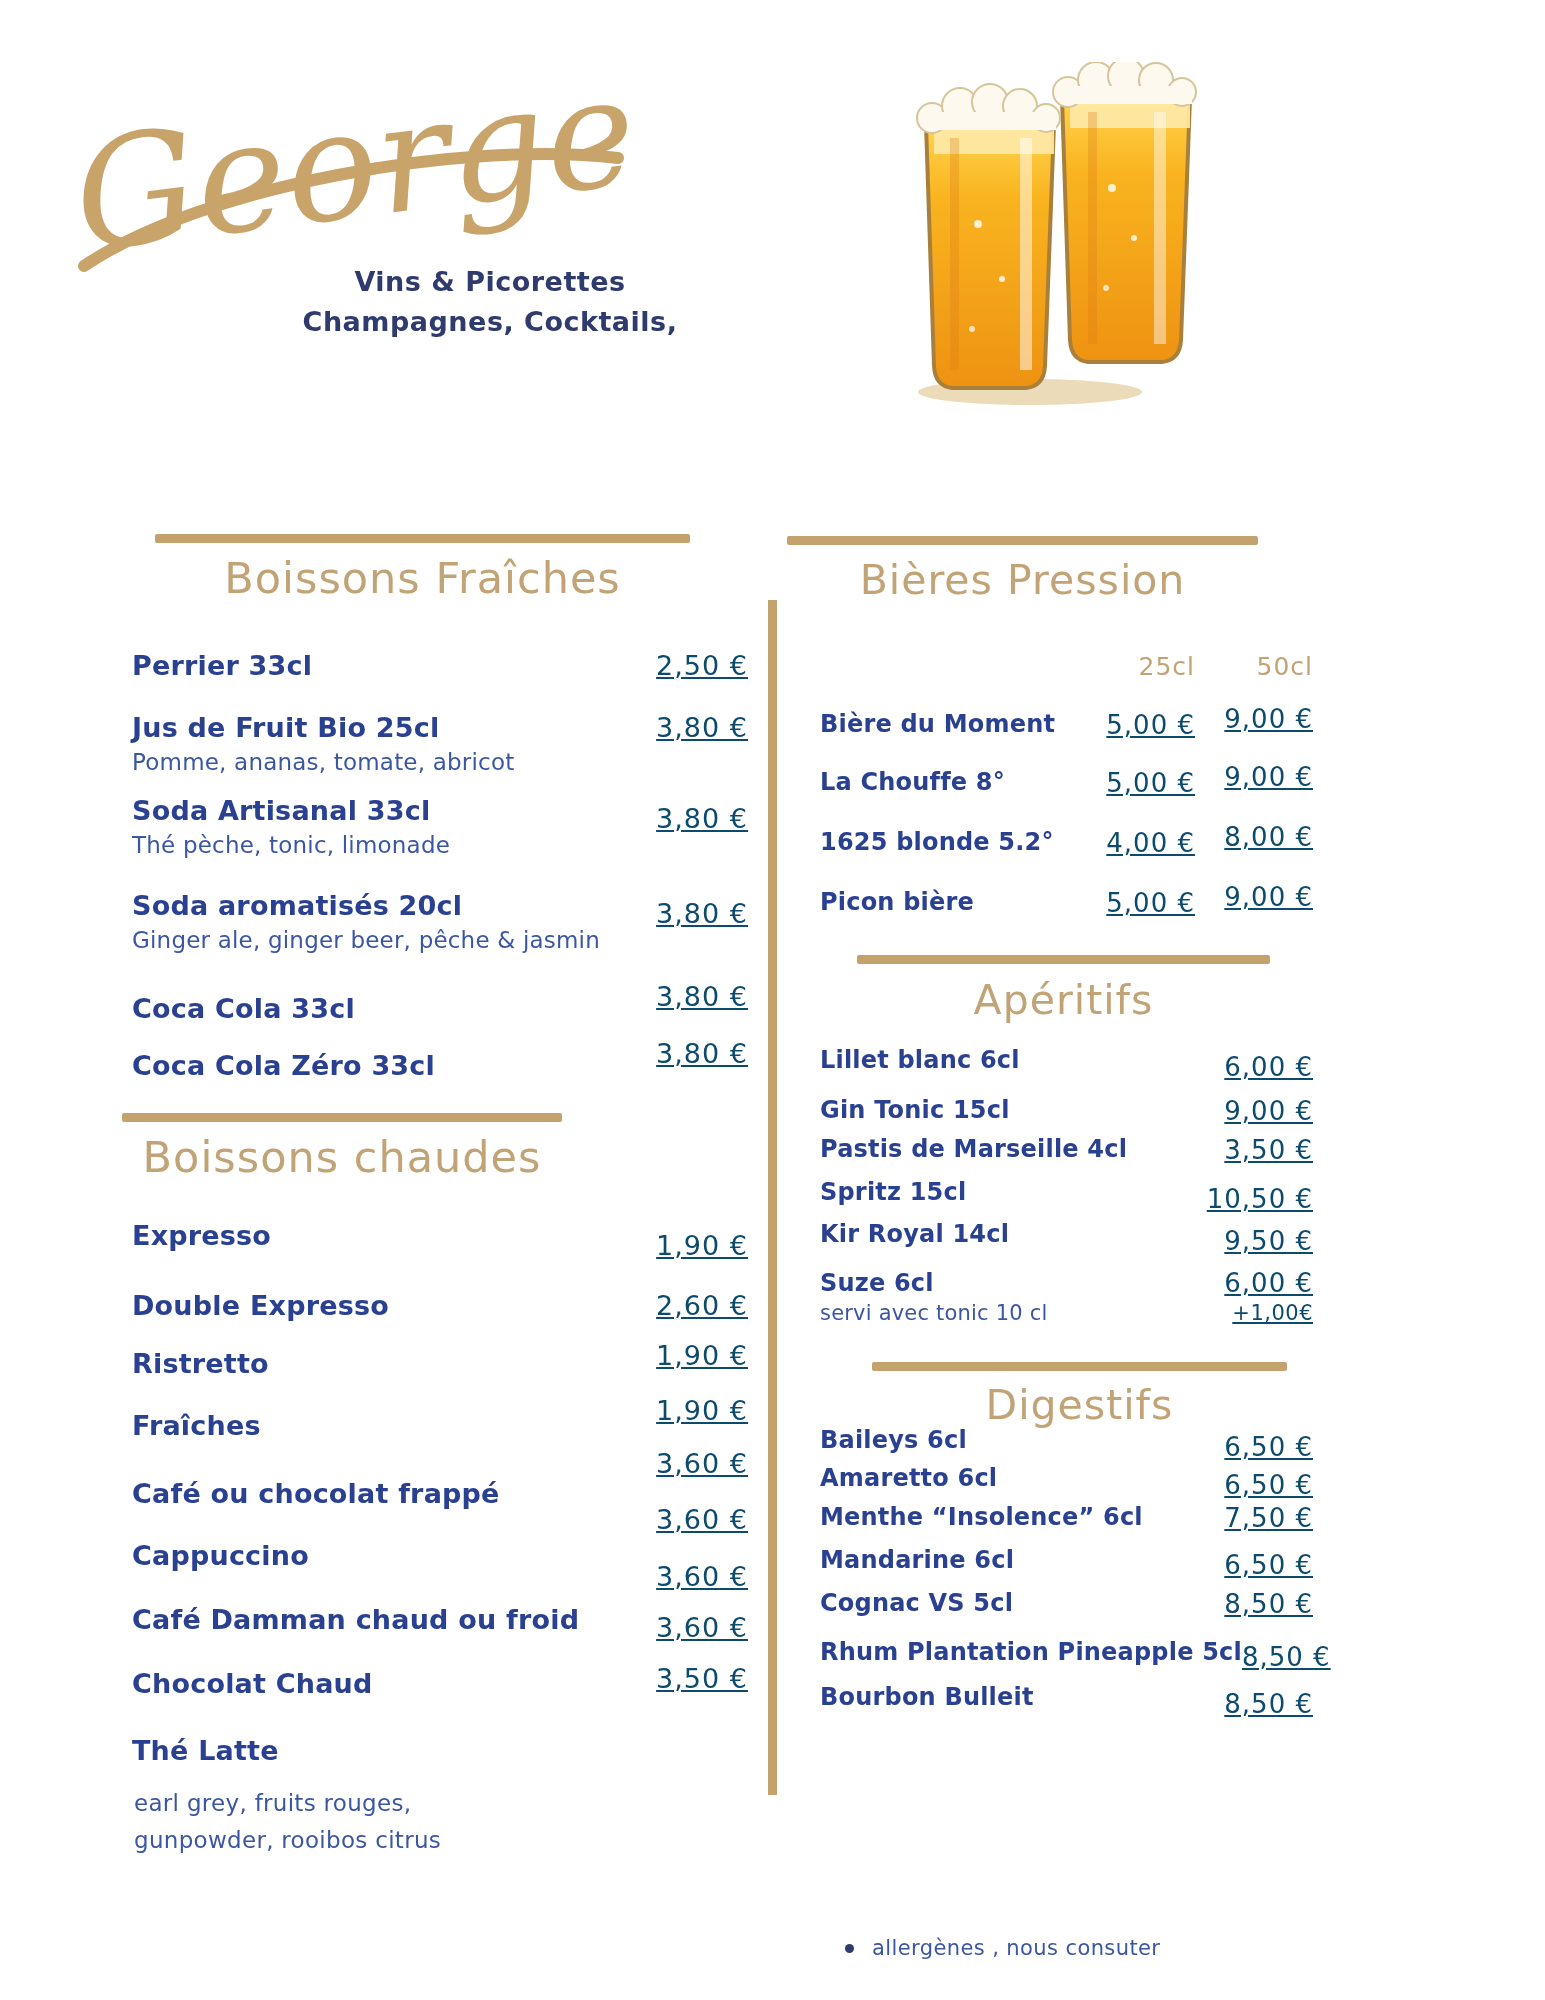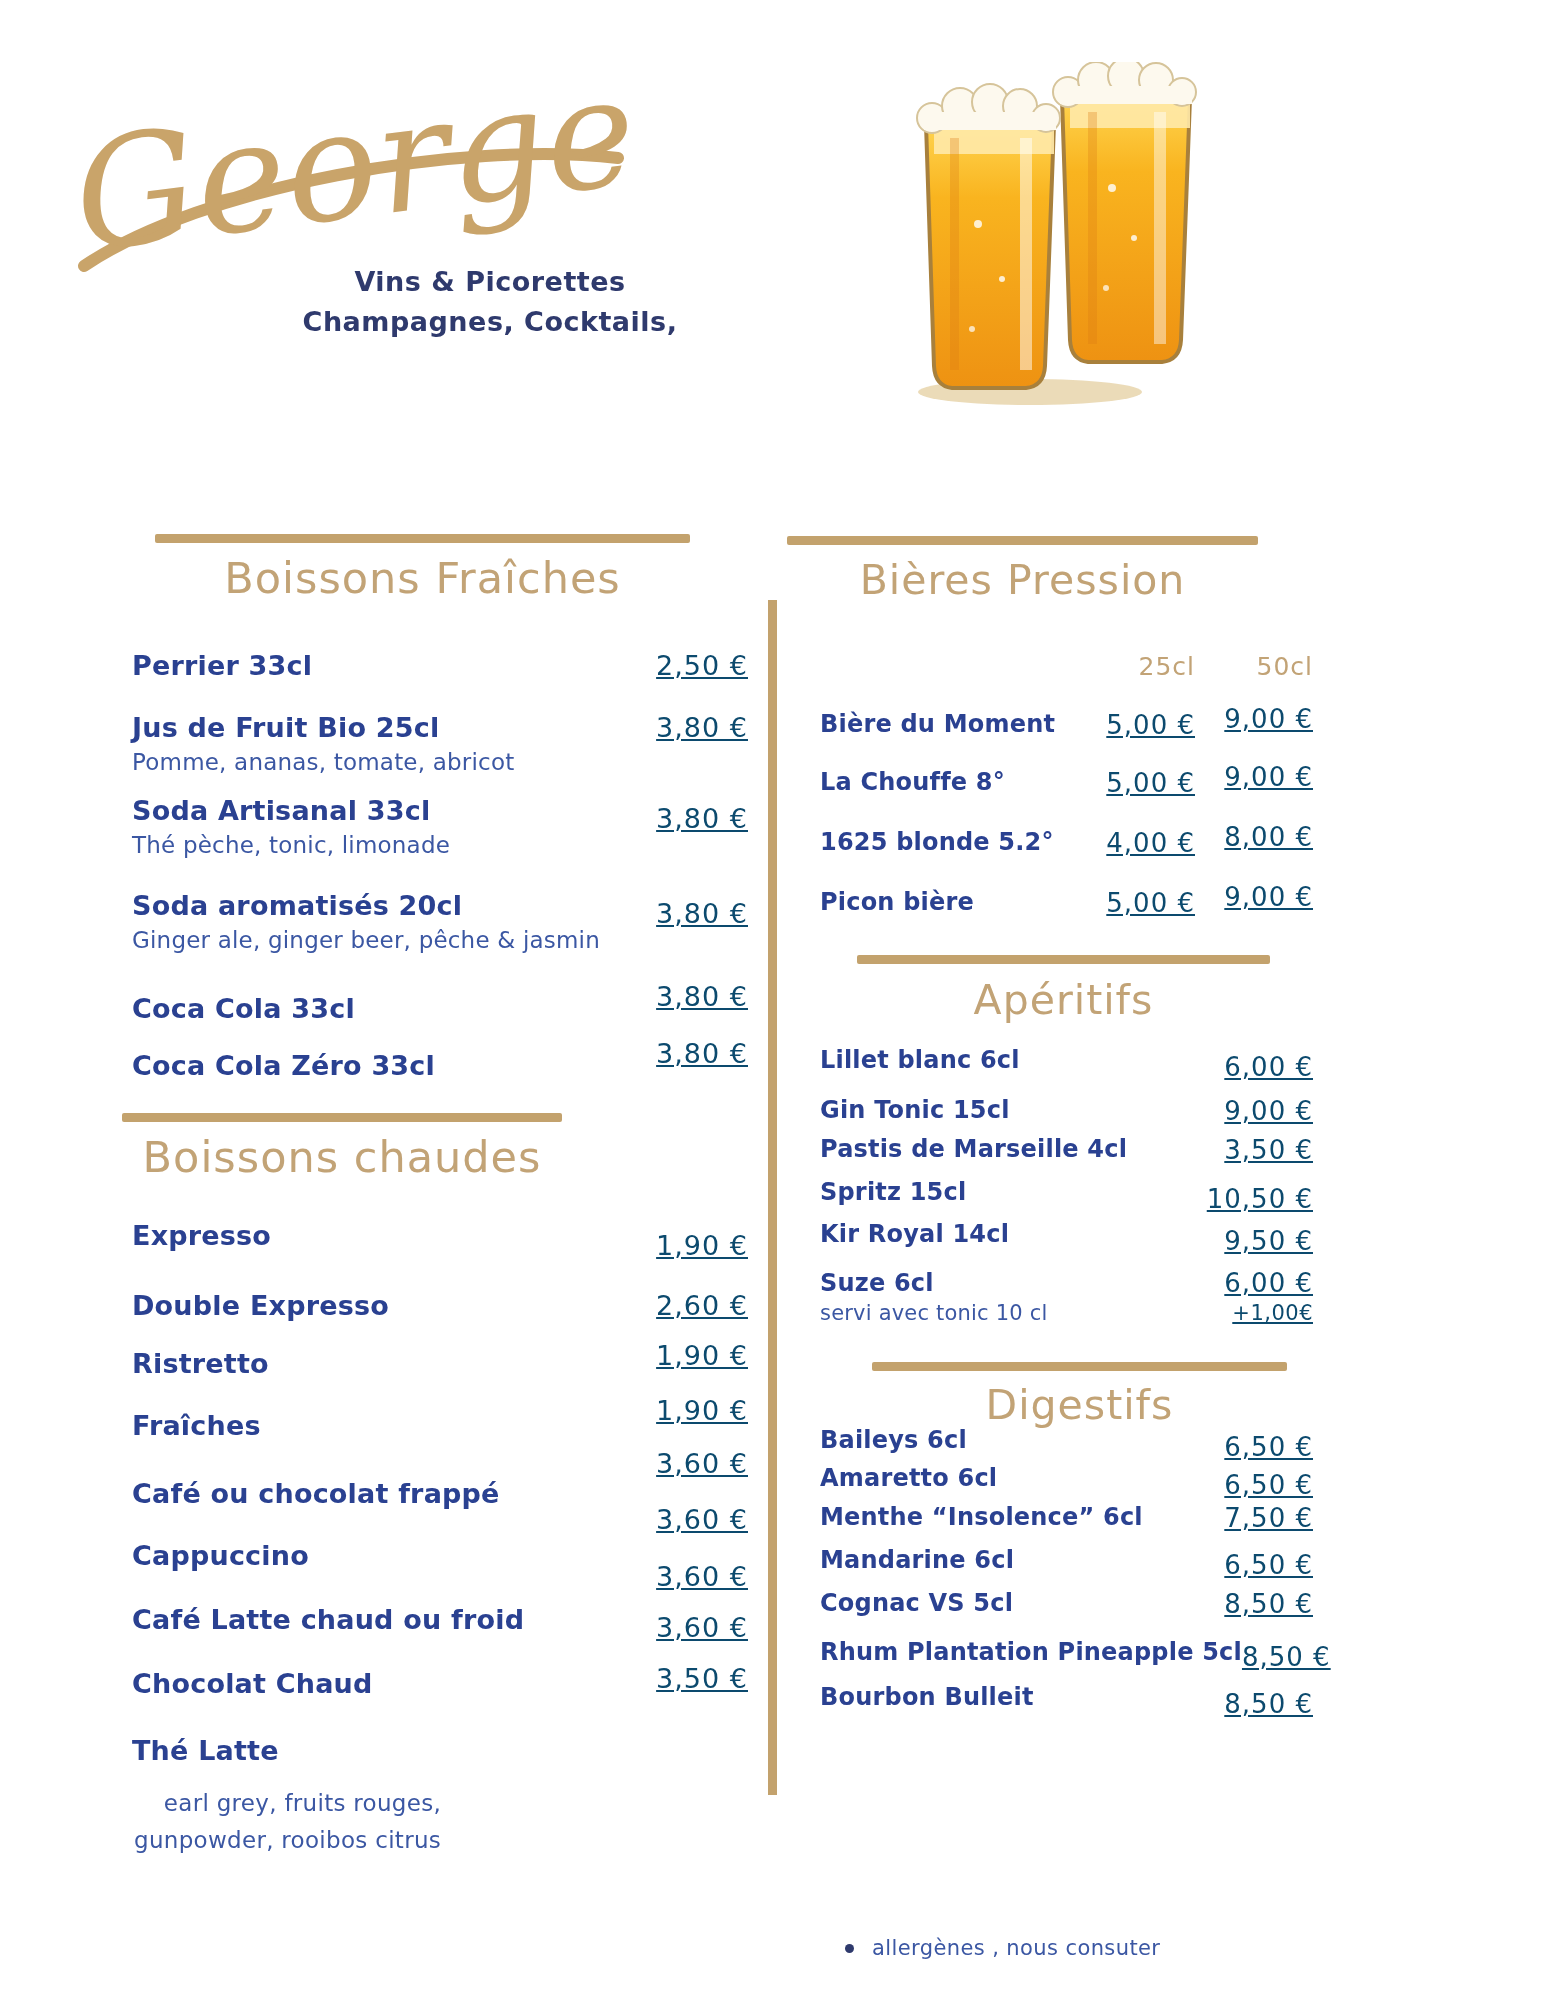--- a/index.html
+++ b/index.html
@@ -29,21 +29,21 @@
   
   .bp{width:118px;text-align:right;}
   .bname{flex:1;}
   .sizehdr{position:absolute;display:flex;justify-content:space-between;color:#c2a376;font-size:25px;}
   .sizehdr .bp{letter-spacing:1px;}
   
   .tagline{
     position:absolute;left:275px;top:262px;width:430px;text-align:center;
     color:#2f3a6d;font-size:27px;font-weight:bold;line-height:40px;letter-spacing:.5px;
   }
-  .footnote{position:absolute;color:#3b57a3;font-size:23px;line-height:37px;letter-spacing:.3px;text-align:right;}
+  .footnote{position:absolute;color:#3b57a3;font-size:23px;line-height:37px;letter-spacing:.3px;}
   .footer{position:absolute;left:845px;top:1936px;display:flex;align-items:center;color:#3b57a3;font-size:21px;letter-spacing:.4px;}
   .bullet{width:9px;height:9px;border-radius:50%;background:#2f3a6d;margin-right:18px;}
 </style>
 </head>
 <body>
 
 <div class="canvas">
 
   <svg style="position:absolute;left:62px;top:28px;" width="575" height="280" viewBox="0 0 575 280">
     <path d="M22 238 C140 158, 400 112, 556 130" stroke="#c9a46a" stroke-width="12" fill="none" stroke-linecap="round"></path>
@@ -184,21 +184,21 @@
     <div class="iprice" style="margin-top:-30px;">3,60 €</div>
   </div>
   <div class="row" style="left:132px;top:1540px;width:616px;">
     <div>
         <div class="iname">Cappuccino</div>
       </div>
     <div class="iprice" style="margin-top:-36px;">3,60 €</div>
   </div>
   <div class="row" style="left:132px;top:1604px;width:616px;">
     <div>
-        <div class="iname">Café Latte chaud ou froid</div>
+        <div class="iname">Café Damman chaud ou froid</div>
       </div>
     <div class="iprice" style="margin-top:-43px;">3,60 €</div>
   </div>
   <div class="row" style="left:132px;top:1668px;width:616px;">
     <div>
         <div class="iname">Chocolat Chaud</div>
       </div>
     <div class="iprice" style="margin-top:-56px;">3,60 €</div>
   </div>
   <div class="row" style="left:132px;top:1735px;width:616px;">

